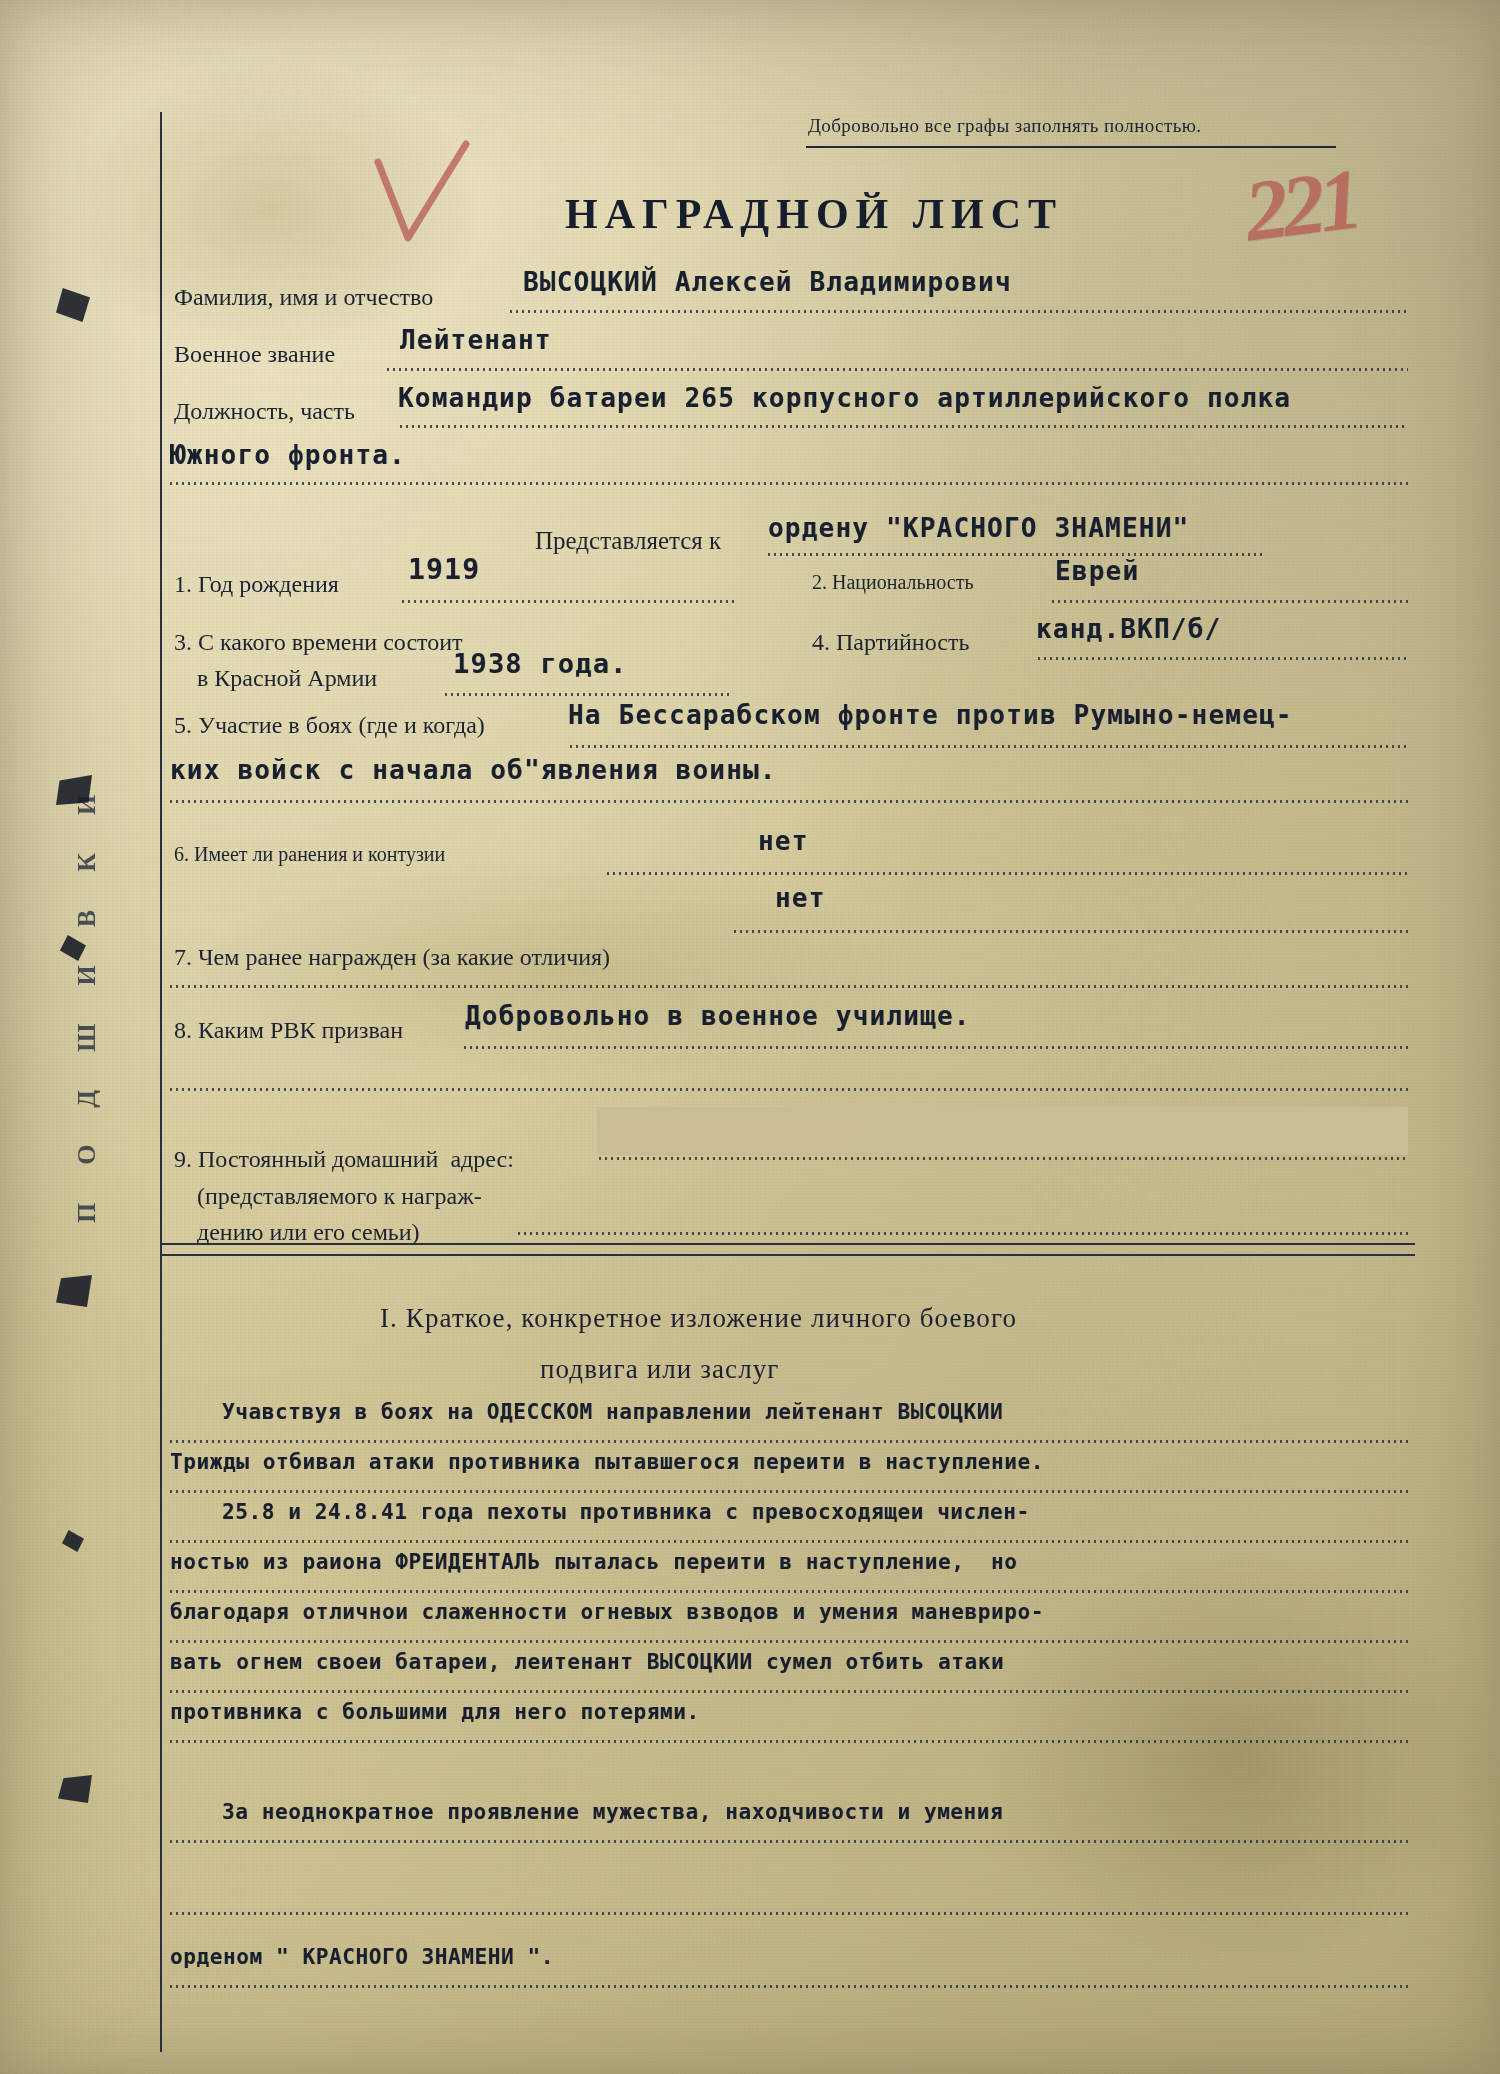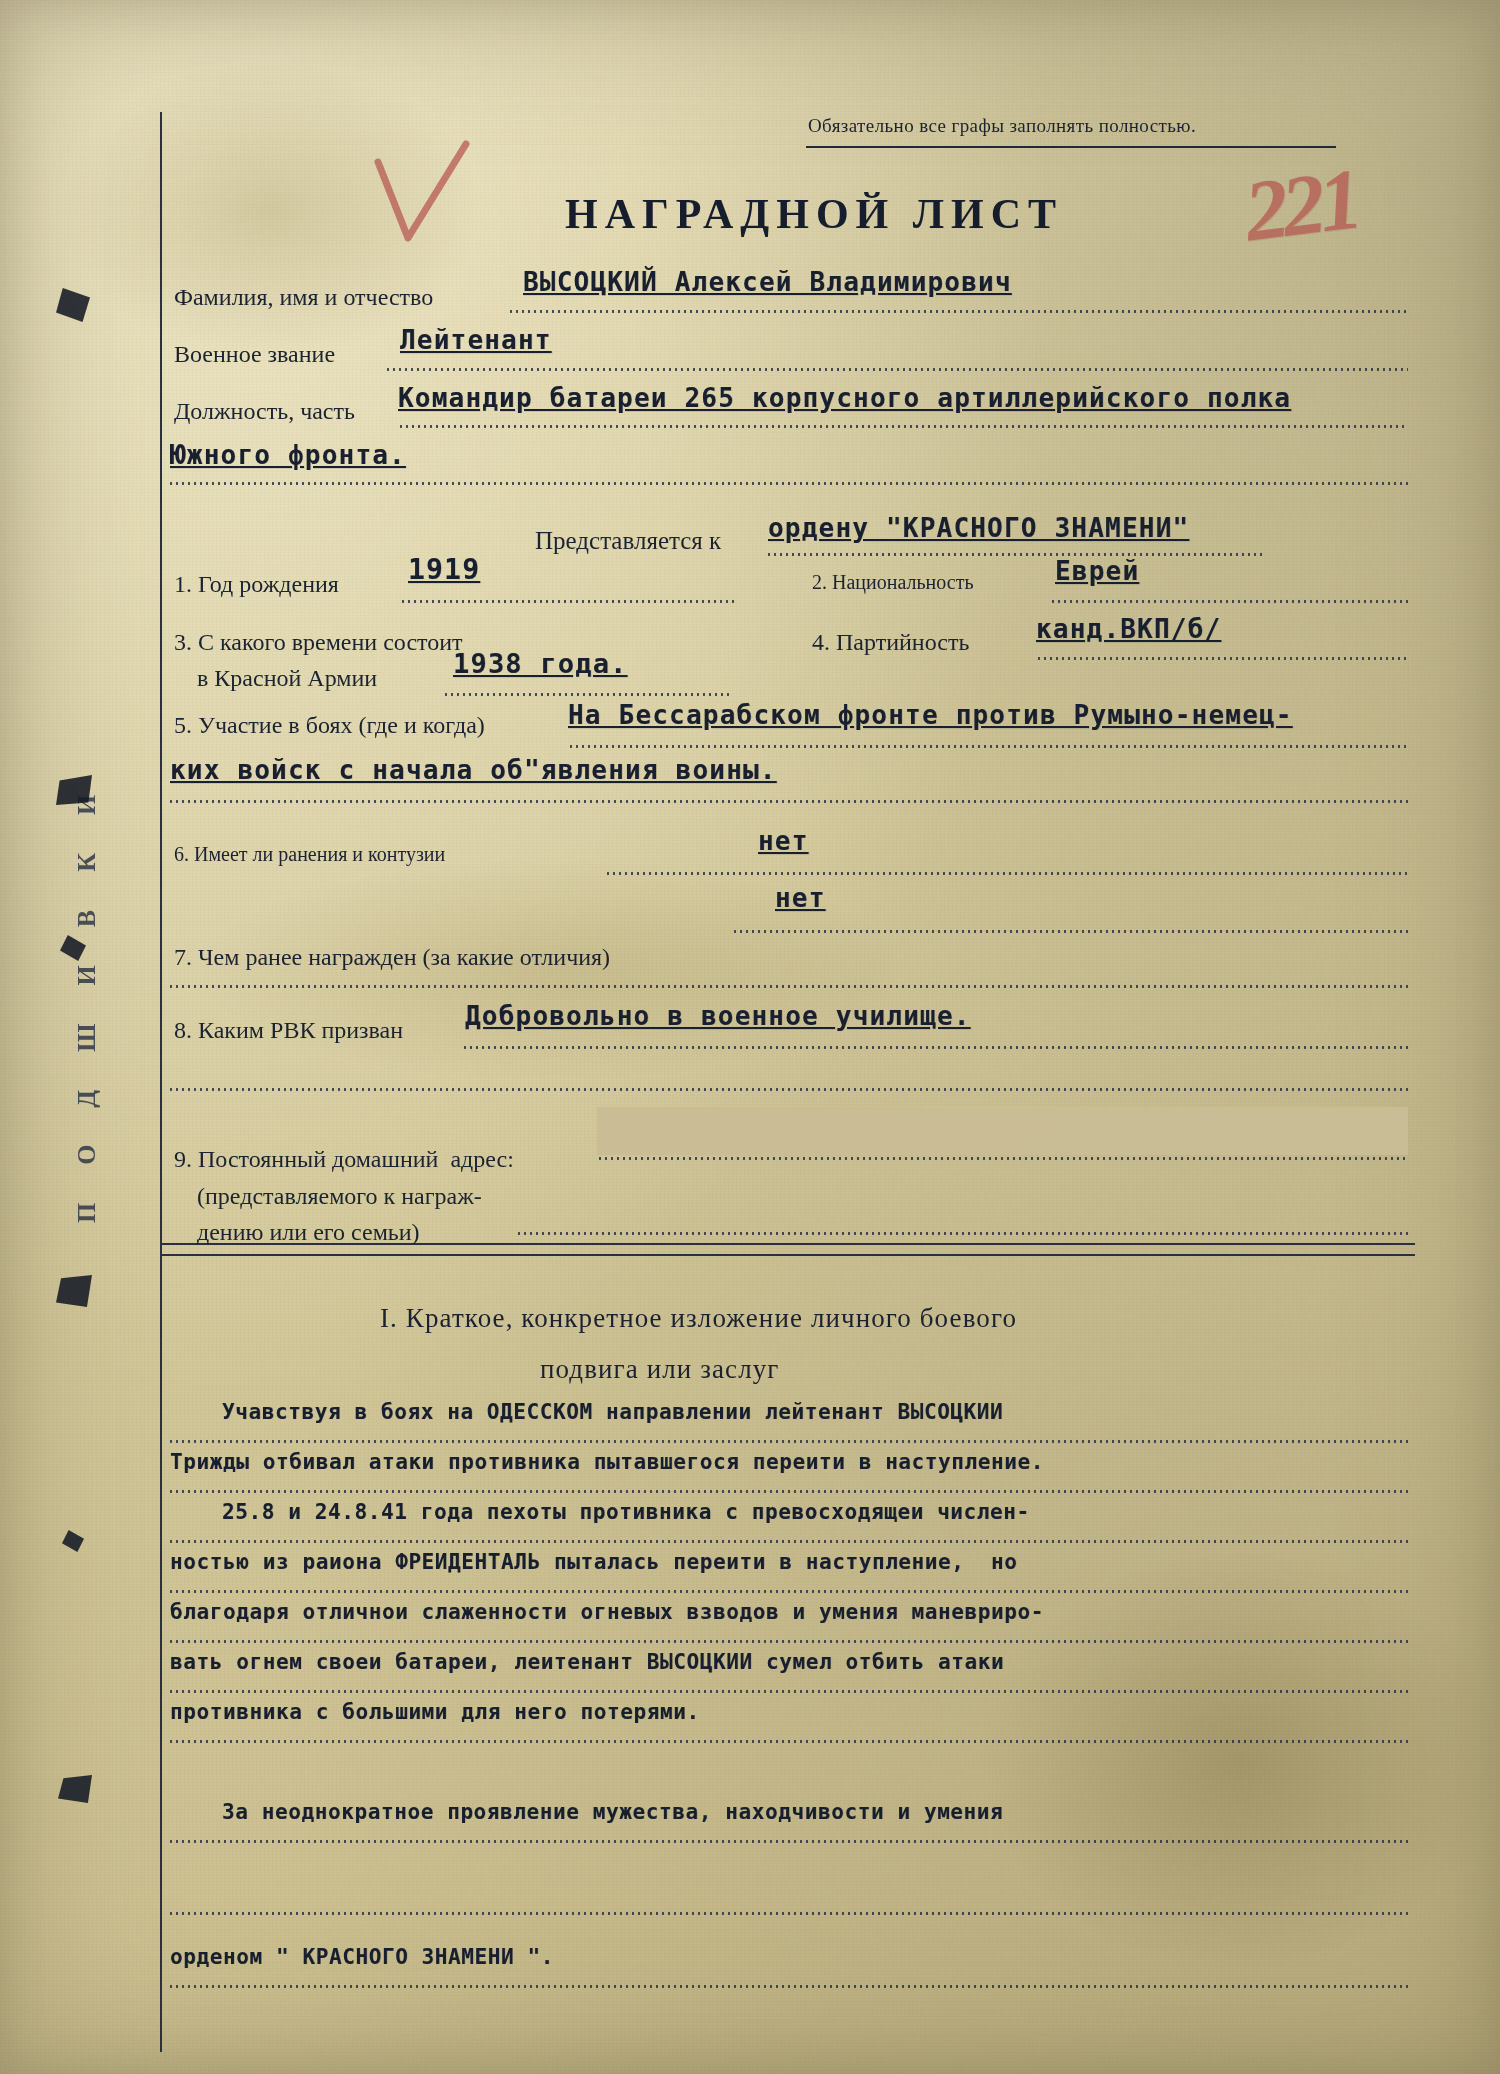--- a/index.html
+++ b/index.html
@@ -95,21 +95,20 @@
 
   
   .typed {
     position: absolute;
     font-family: "DejaVu Sans Mono", "Liberation Mono", monospace;
     font-weight: 700;
     color: #181f2e;
     white-space: pre;
     letter-spacing: 1.2px;
     text-shadow: 0.5px 0.4px 0 rgba(40,46,62,.30);
-    text-decoration: underline;
   }
 
   
   .label {
     position: absolute;
     font-family: "Liberation Serif", "DejaVu Serif", serif;
     color: #1b2230;
     white-space: pre;
   }
 
@@ -218,21 +217,21 @@
   <div class="hole" style="left:56px;top:1275px;width:36px;height:32px;clip-path:polygon(14% 10%,100% 0,86% 100%,0 86%);">
       <i></i>
     </div>
   <div class="hole" style="left:62px;top:1530px;width:22px;height:22px;clip-path:polygon(30% 0,100% 40%,70% 100%,0 60%);">
       <i></i>
     </div>
   <div class="hole" style="left:58px;top:1775px;width:34px;height:28px;clip-path:polygon(16% 12%,100% 0,88% 100%,0 84%);">
       <i></i>
     </div>
 
-  <div class="header-note" style="left:808px;top:115px;">Обязательно все графы заполнять полностью.</div>
+  <div class="header-note" style="left:808px;top:115px;">Добровольно все графы заполнять полностью.</div>
   <div class="header-underline" style="left:806px;top:146px;width:530px;"></div>
 
   <svg class="red-check" style="left:370px;top:140px;width:110px;height:110px;" viewBox="0 0 110 110">
     <path d="M8 22 L38 98 L96 4" fill="none" stroke="#b4554f" stroke-width="7" stroke-linecap="round" stroke-linejoin="round" opacity="0.72"></path>
   </svg>
 
   <div class="red-num" style="left:1245px;top:155px;">221</div>
 
   <div class="title" style="left:565px;top:190px;font-size:42px;">НАГРАДНОЙ ЛИСТ</div>
 

